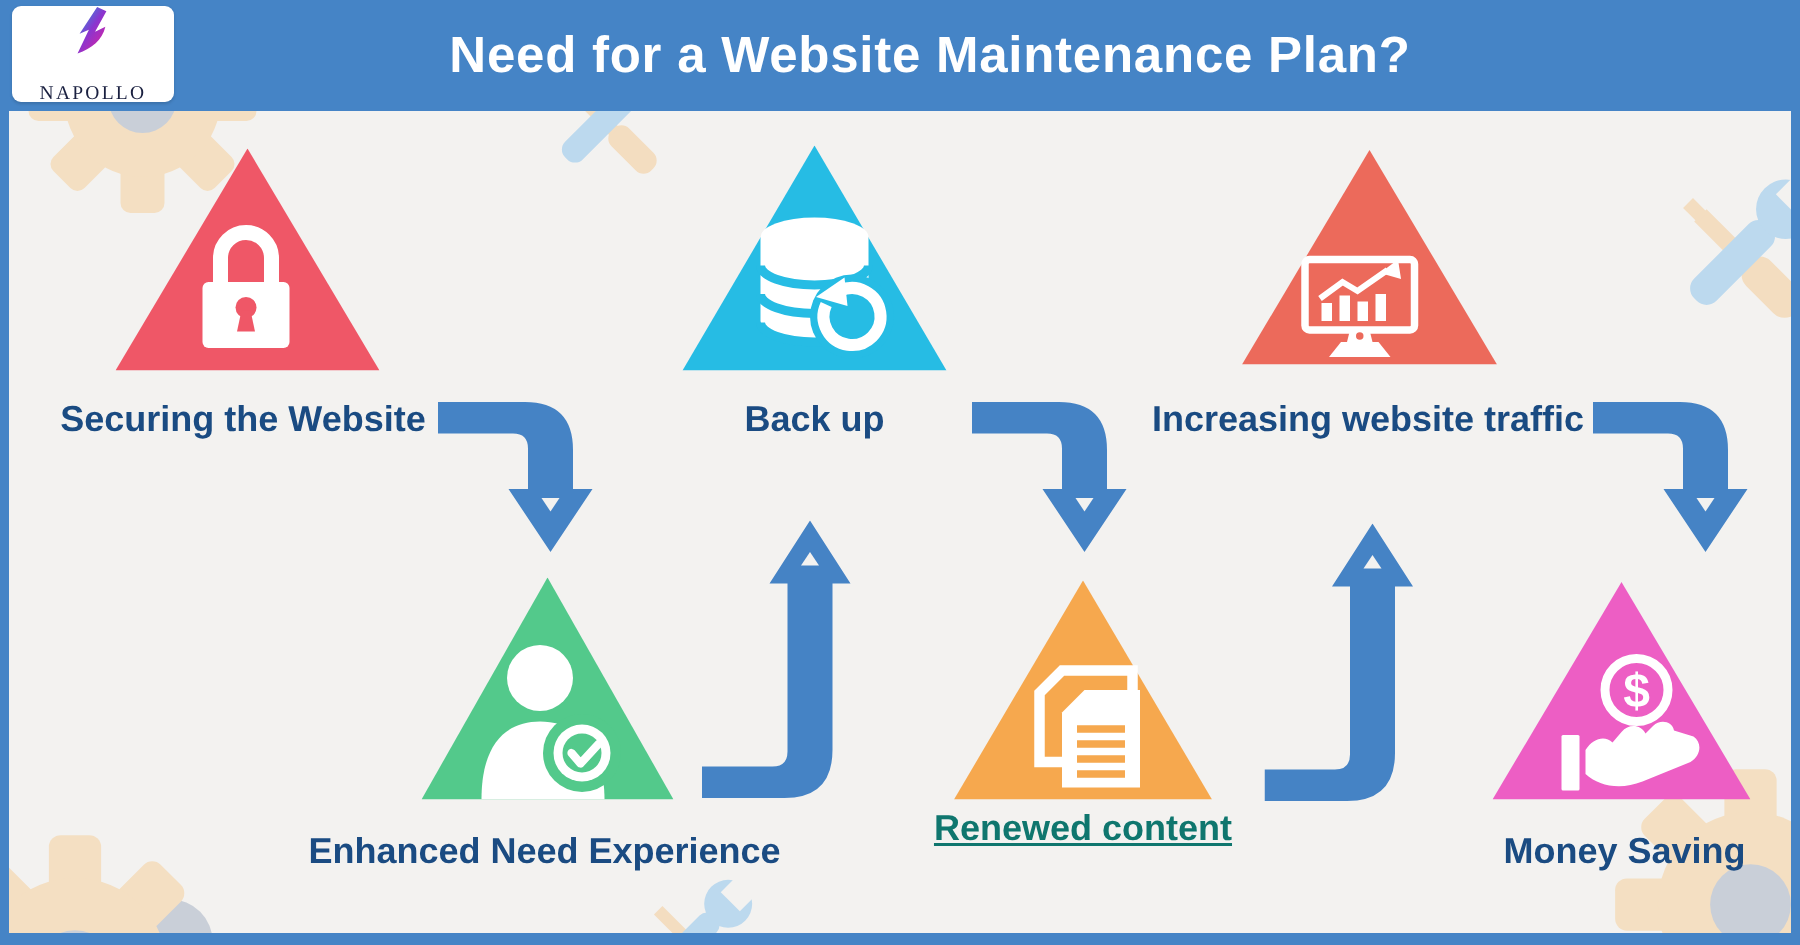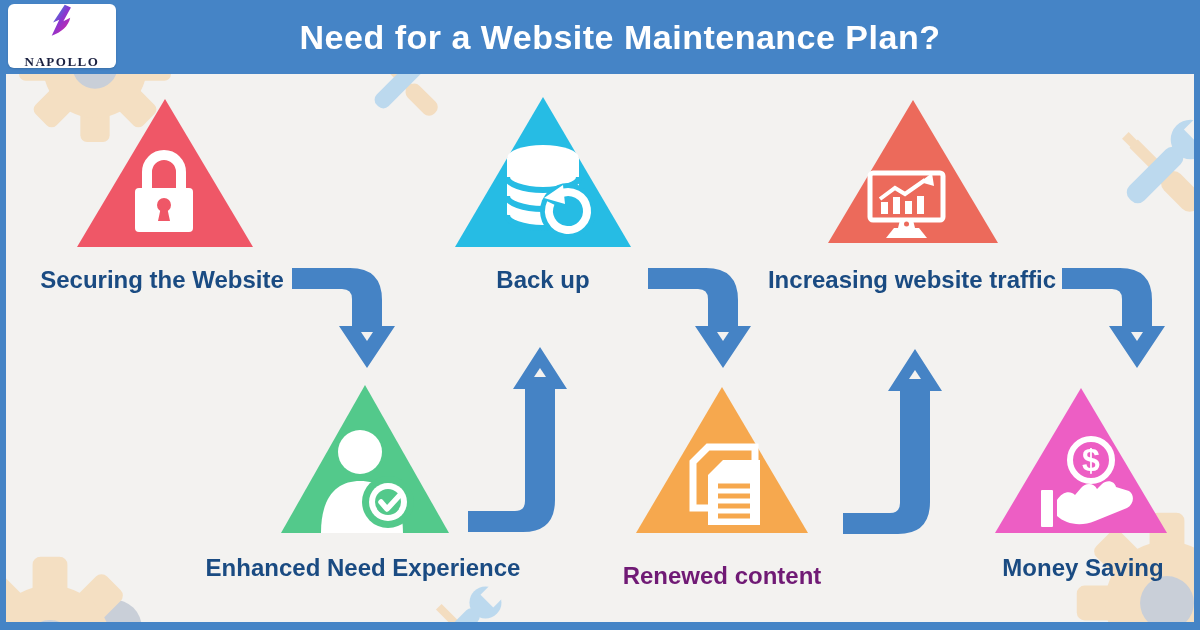--- a/index.html
+++ b/index.html
@@ -4,21 +4,21 @@
 <style>
   html,body{margin:0;padding:0;background:#e8e8e8;}
   .page{position:relative;width:1200px;height:630px;overflow:hidden;
         font-family:"Liberation Sans",sans-serif;}
   
   .header{position:absolute;left:0;top:0;width:1200px;height:74px;z-index:10;
           display:flex;align-items:center;}
   .logo-card{position:absolute;left:8px;top:4px;width:108px;height:64px;background:#fff;
              border-radius:6px;display:flex;flex-direction:column;align-items:center;
              justify-content:center;box-shadow:0 1px 2px rgba(0,0,0,.15);}
-  .logo-text{font-family:"Liberation Serif",serif;font-weight:bold;font-size:13px;
+  .logo-text{font-family:"Liberation Serif",serif;font-weight:normal;font-size:13px;
              letter-spacing:1.5px;color:#1a2040;line-height:1;margin-top:18px;}
   .title{flex:1;margin:0;text-align:center;padding-left:40px;font-size:34px;
          font-weight:bold;letter-spacing:.5px;}
   
   .edge{position:absolute;z-index:20;}
   .edge.l{left:0;top:0;width:6px;height:630px;}
   .edge.r{right:0;top:0;width:6px;height:630px;}
   .edge.b{left:0;bottom:0;width:1200px;height:8px;}
   
   .decor{position:absolute;z-index:1;}
@@ -197,21 +197,21 @@
       <path d="M62,112 C67,104 75,102 80,107 L86,100 C91,94 99,95 102,101
                L107,96 C112,91 120,93 121,99 L134,103 C140,107 139,116 132,120
                L100,133 C85,139 71,136 62,128 Z" fill="#fff"></path>
     </g>
   </svg>
 
   <div class="lbl" style="left: -8px; top: 266px; color: rgb(26, 75, 130);">Securing the Website</div>
   <div class="lbl" style="left: 742px; top: 266px; color: rgb(26, 75, 130);">Increasing website traffic</div>
   <div class="lbl" style="left: 373px; top: 266px; color: rgb(26, 75, 130);">Back up</div>
   <div class="lbl" style="left: 193px; top: 554px; color: rgb(26, 75, 130);">Enhanced Need Experience</div>
-  <div class="lbl" style="left: 552px; top: 562px; color: #701a75;">Renewed content</div>
+  <div class="lbl" style="left: 552px; top: 539px; color: #0f766e; text-decoration: underline;">Renewed content</div>
   <div class="lbl" style="left: 913px; top: 554px; color: rgb(26, 75, 130);">Money Saving</div>
 
   <svg class="arrow" style="left: 292px; top: 268px; color: rgb(69, 131, 197);" width="106" height="100" viewBox="0 0 106 100">
     <path d="M0,0 L58,0 Q90,0 90,32 L90,58 L103,58 L75,100 L47,58 L60,58 L60,31 Q60,21 50,21 L0,21 Z" fill="currentColor"></path>
     <polygon points="69,64 81,64 75,73" fill="#f3f2f0"></polygon>
   </svg>
 
   <svg class="arrow" style="left: 468px; top: 347px; color: rgb(69, 131, 197);" width="102" height="185" viewBox="0 0 102 185">
     <path d="M72,0 L99,42 L87,42 L87,153 Q87,185 55,185 L0,185 L0,164 L47,164 Q57,164 57,154 L57,42 L45,42 Z" fill="currentColor"></path>
     <polygon points="66,30 78,30 72,21" fill="#f3f2f0"></polygon>

